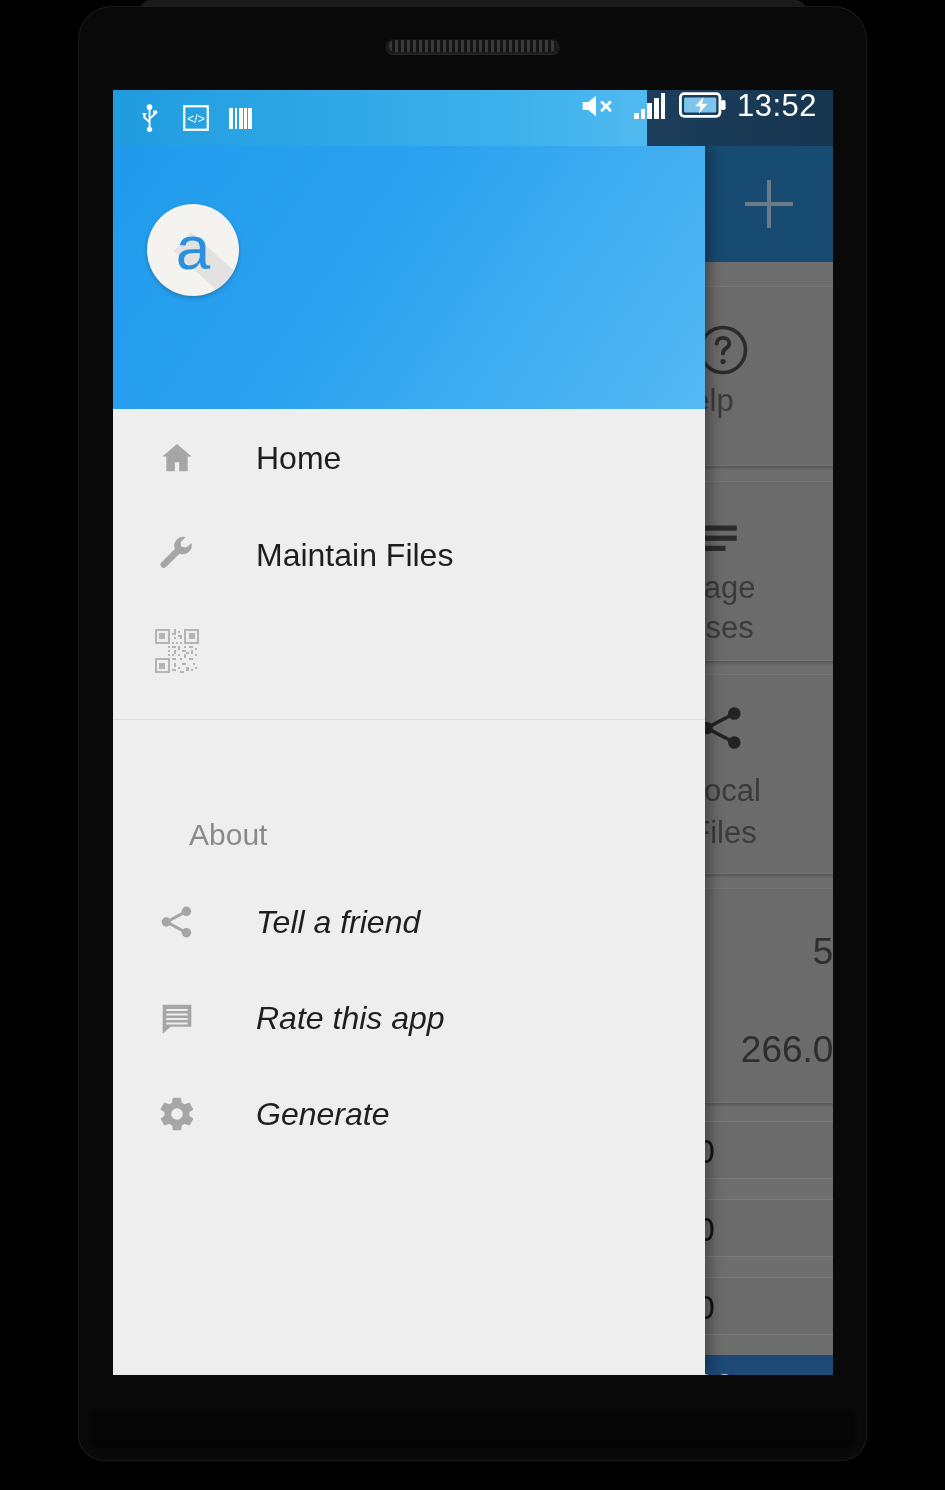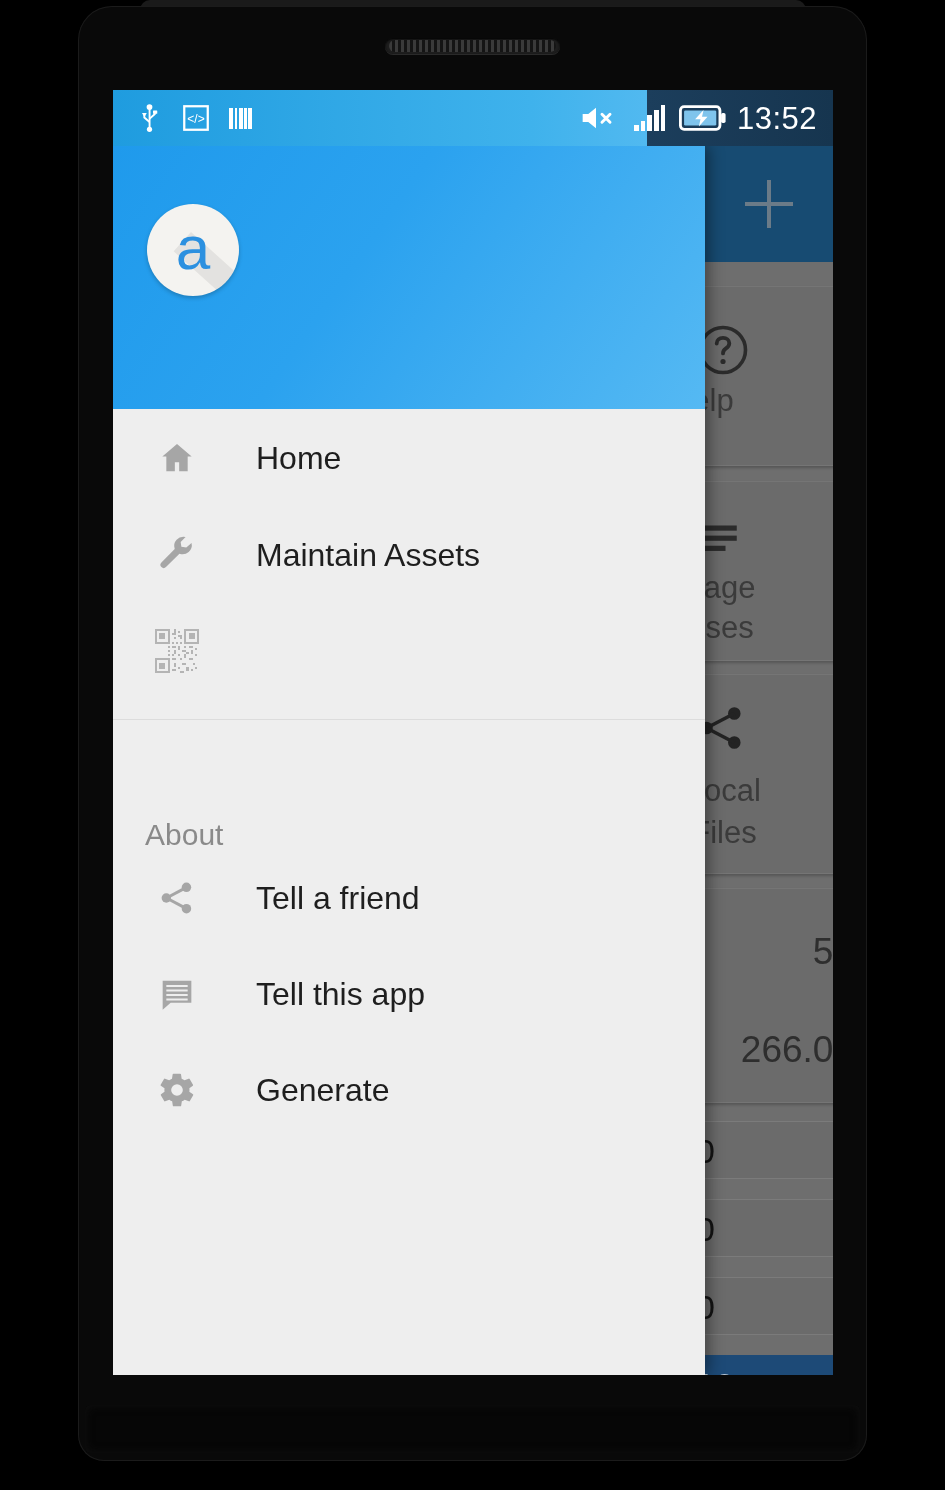--- a/index.html
+++ b/index.html
@@ -66,21 +66,21 @@
     overflow: hidden;
   }
 
   
   #statusbar {
     position: absolute; left: 0; top: 0;
     width: 720px; height: 56px;
     background: linear-gradient(to right, #1f9cdf 0%, #3fb2ec 58%, #51b9f0 74%, #51b9f0 74.2%, #1c3e5c 74.2%, #16354f 100%);
   }
   .sb-left { position: absolute; left: 22px; top: 0; height: 56px; display: flex; align-items: center; gap: 16px; }
-  .sb-right { position: absolute; right: 16px; top: 0; height: 56px; display: flex; align-items: center; gap: 10px; }
+  .sb-right { position: absolute; right: 16px; top: 0; height: 56px; display: flex; align-items: flex-start; gap: 10px; }
   .sb-icon { display: block; }
   .sb-time {
     color: #ffffff; font-size: 31px; font-weight: 400;
     letter-spacing: 0.5px; line-height: 1;
     font-family: "Liberation Sans", sans-serif;
   }
 
   
   #app-bg {
     position: absolute; left: 0; top: 56px;
@@ -312,21 +312,21 @@
           </span>
           <span class="menu-label">Home</span>
         </div>
 
         <div class="menu-item" style="height:96px;">
           <span class="menu-icon">
             <svg width="42" height="42" viewBox="0 0 24 24">
               <path d="M20.3 5.1a5.3 5.3 0 0 1-6.9 6.2L5.7 18.9a1.8 1.8 0 0 1-2.6-2.6l7.6-7.7a5.3 5.3 0 0 1 6.2-6.9l-2.8 2.8.4 2.8 2.8.4z" fill="#a6a6a6"></path>
             </svg>
           </span>
-          <span class="menu-label">Maintain Assets</span>
+          <span class="menu-label">Maintain Files</span>
         </div>
 
         <div class="menu-item" style="height:96px;">
           <span class="menu-icon">
             <svg class="qr" width="44" height="44" viewBox="0 0 21 21" shape-rendering="crispEdges">
               <g fill="#b4b4b4">
 
                 <rect x="0" y="0" width="7" height="1"></rect>
                   <rect x="0" y="6" width="7" height="1"></rect>
                 <rect x="0" y="0" width="1" height="7"></rect>
@@ -384,23 +384,23 @@
                   <rect x="12" y="20" width="2" height="1"></rect>
                 <rect x="17" y="19" width="1" height="1"></rect>
               </g>
             </svg>
           </span>
         </div>
       </div>
 
       <div class="drawer-divider" style="top:573px;"></div>
 
-      <div class="section-title" style="top:672px;">About</div>
-
-      <div class="menu-section" style="top:704px;">
+      <div class="section-title" style="top:672px;margin-left:44px;">About</div>
+
+      <div class="menu-section" style="top:728px;font-style:italic;">
 
         <div class="menu-item">
           <span class="menu-icon">
             <svg width="42" height="42" viewBox="0 0 24 24">
               <circle cx="17.4" cy="5.9" r="2.7" fill="#a6a6a6"></circle>
               <circle cx="17.4" cy="18.1" r="2.7" fill="#a6a6a6"></circle>
               <circle cx="5.9" cy="12" r="2.7" fill="#a6a6a6"></circle>
               <line x1="6" y1="12" x2="17.4" y2="5.9" stroke="#a6a6a6" stroke-width="1.7"></line>
               <line x1="6" y1="12" x2="17.4" y2="18.1" stroke="#a6a6a6" stroke-width="1.7"></line>
             </svg>
@@ -413,21 +413,21 @@
             <svg width="40" height="40" viewBox="0 0 24 24">
               <path d="M3.4 4h17.2v13.2H8.2L3.4 21.4z" fill="#a6a6a6"></path>
               <g fill="#eeeeee">
                 <rect x="5.6" y="6.6" width="12.8" height="1.2"></rect>
                 <rect x="5.6" y="9.3" width="12.8" height="1.2"></rect>
                 <rect x="5.6" y="12" width="12.8" height="1.2"></rect>
                 <rect x="5.6" y="14.7" width="12.8" height="1.2"></rect>
               </g>
             </svg>
           </span>
-          <span class="menu-label">Tell this app</span>
+          <span class="menu-label">Rate this app</span>
         </div>
 
         <div class="menu-item">
           <span class="menu-icon">
             <svg width="40" height="40" viewBox="0 0 24 24">
               <path fill="#a6a6a6" d="M19.4 13a7.7 7.7 0 0 0 .1-1 7.7 7.7 0 0 0-.1-1l2.1-1.6a.5.5 0 0 0 .1-.6l-2-3.4a.5.5 0 0 0-.6-.2l-2.5 1a7.3 7.3 0 0 0-1.7-1l-.4-2.6a.5.5 0 0 0-.5-.4h-4a.5.5 0 0 0-.5.4l-.4 2.6a7.3 7.3 0 0 0-1.7 1l-2.5-1a.5.5 0 0 0-.6.2l-2 3.4a.5.5 0 0 0 .1.6L4.5 11a8 8 0 0 0 0 2l-2.1 1.6a.5.5 0 0 0-.1.6l2 3.4a.5.5 0 0 0 .6.2l2.5-1a7.3 7.3 0 0 0 1.7 1l.4 2.6a.5.5 0 0 0 .5.4h4a.5.5 0 0 0 .5-.4l.4-2.6a7.3 7.3 0 0 0 1.7-1l2.5 1a.5.5 0 0 0 .6-.2l2-3.4a.5.5 0 0 0-.1-.6zM12 15.5A3.5 3.5 0 1 1 15.5 12 3.5 3.5 0 0 1 12 15.5z"></path>
             </svg>
           </span>
           <span class="menu-label">Generate</span>
         </div>

